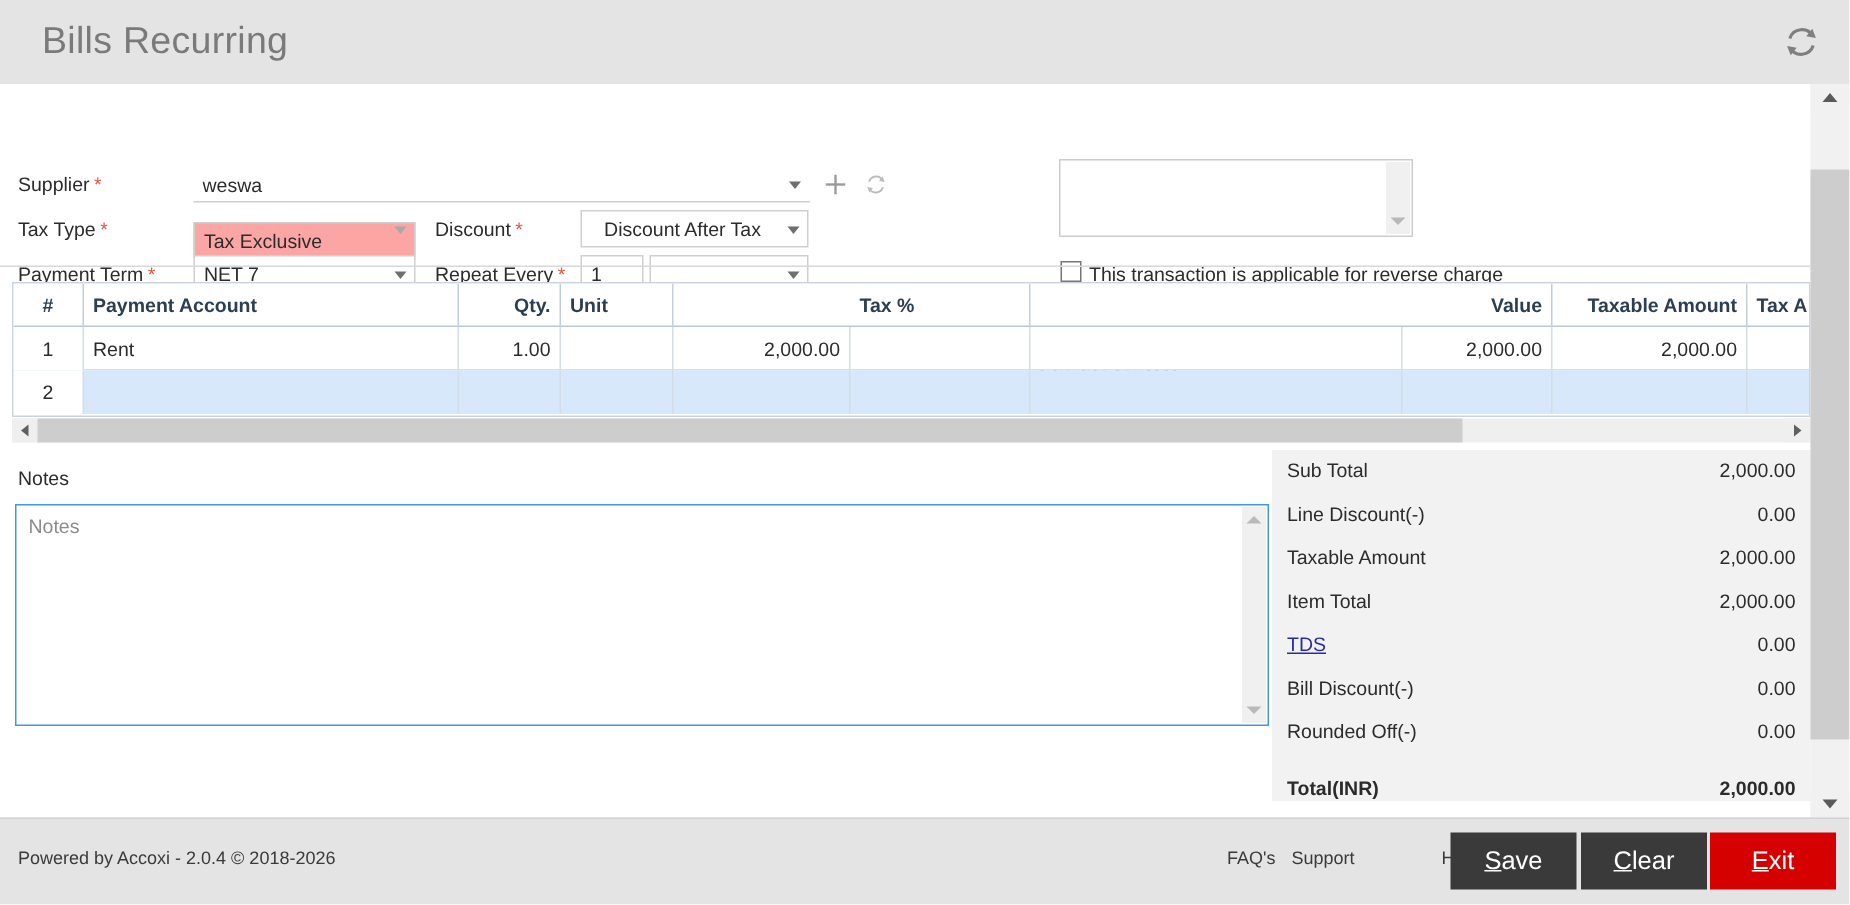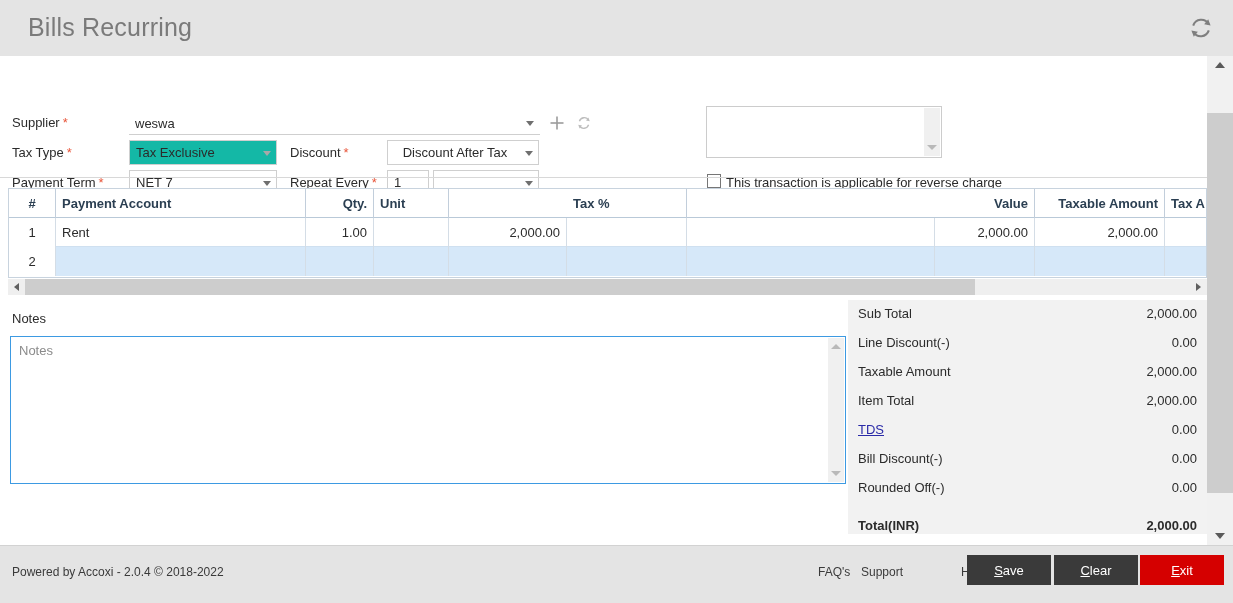--- a/index.html
+++ b/index.html
@@ -41,21 +41,21 @@
 
   .txt, .ddl {
     position: absolute; background: #ffffff;
     border: 1px solid #cfcfcf;
     font-family: "Liberation Sans", sans-serif;
     font-size: 13px; color: #2b2b2b;
     padding: 0 6px; height: 25px; line-height: 23px;
     outline: none;
   }
   .ddl { padding-right: 22px; }
-  .ddl.gray { background: #14b8a6; }
+  .ddl.gray { background: #fca5a5; margin-top: 8px; }
   .caret {
     position: absolute; width: 0; height: 0;
     border-left: 4.5px solid transparent;
     border-right: 4.5px solid transparent;
     border-top: 5px solid #6f6f6f;
     pointer-events: none;
   }
   .caret.light { border-top-color: #a8a8a8; }
 
   .supplier-underline {
@@ -178,22 +178,22 @@
 
   
   .footer {
     position: absolute; left: 0; top: 545px; width: 1233px; height: 58px;
     background: #e4e4e4;
   }
   .footer-sep { position:absolute; left:0; top:0; width:1233px; height:1px; background:#d2d2d2; }
   .powered { position: absolute; left: 12px; top: 20px; font-size: 12px; color: #3a3a3a; }
   .flink { position: absolute; top: 20px; font-size: 12px; color: #3a3a3a; cursor: pointer; }
   .fbtn {
-    position: absolute; top: 10px; height: 30px; border: none; cursor: pointer;
-    font-family: "Liberation Sans", sans-serif; font-size: 13px; color: #ffffff;
+    position: absolute; top: 10px; height: 38px; border: none; cursor: pointer;
+    font-family: "Liberation Sans", sans-serif; font-size: 17px; color: #ffffff;
     background: #3a3a3a; padding: 0;
   }
   .fbtn.danger { background: #d50000; }
   .fbtn u { text-decoration: underline; }
 </style>
 </head>
 <body>
 
 <div id="app">
 
@@ -402,21 +402,21 @@
         <div class="arr-u"></div>
       </div>
     <div class="vthumb"></div>
     <div class="vbtn b">
         <div class="arr-d"></div>
       </div>
   </div>
 
   <div class="footer">
     <div class="footer-sep"></div>
-    <div class="powered">Powered by Accoxi - 2.0.4 © 2018-2022</div>
+    <div class="powered">Powered by Accoxi - 2.0.4 © 2018-2026</div>
 
     <div class="flink" style="left:818px;">FAQ's</div>
     <div class="flink" style="left:861px;">Support</div>
     <div class="flink" style="left:961px;">Help</div>
 
     <button class="fbtn" style="left:967px; width:84px;">
       <u>S</u><span>ave</span>
     </button>
     <button class="fbtn" style="left:1054px; width:84px;">
       <u>C</u><span>lear</span>

